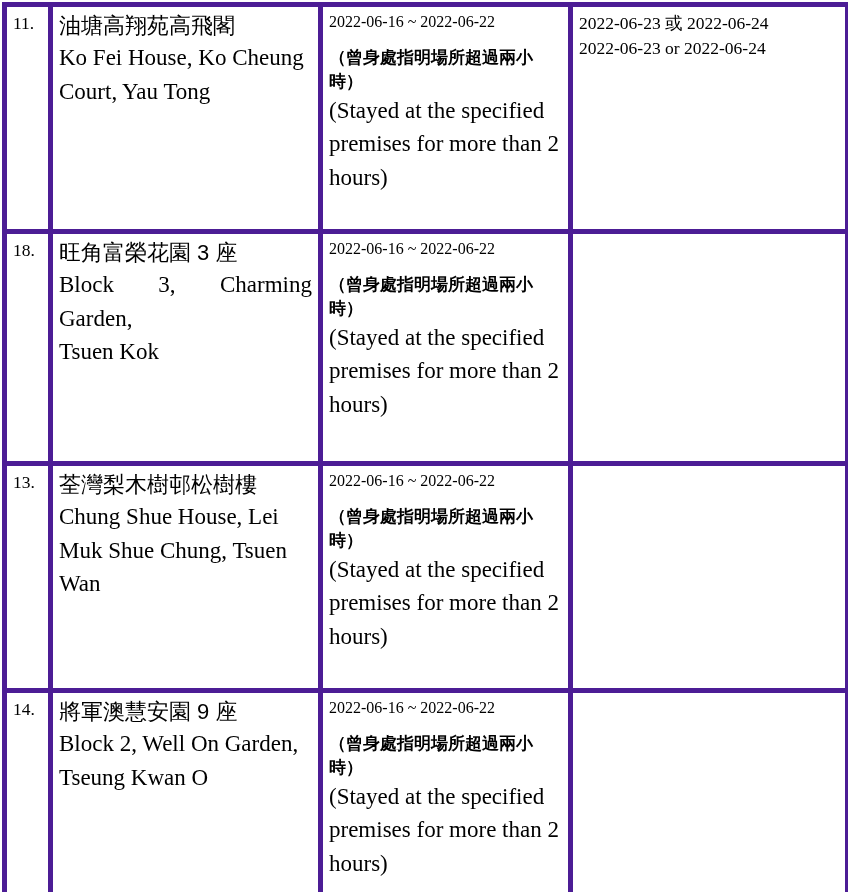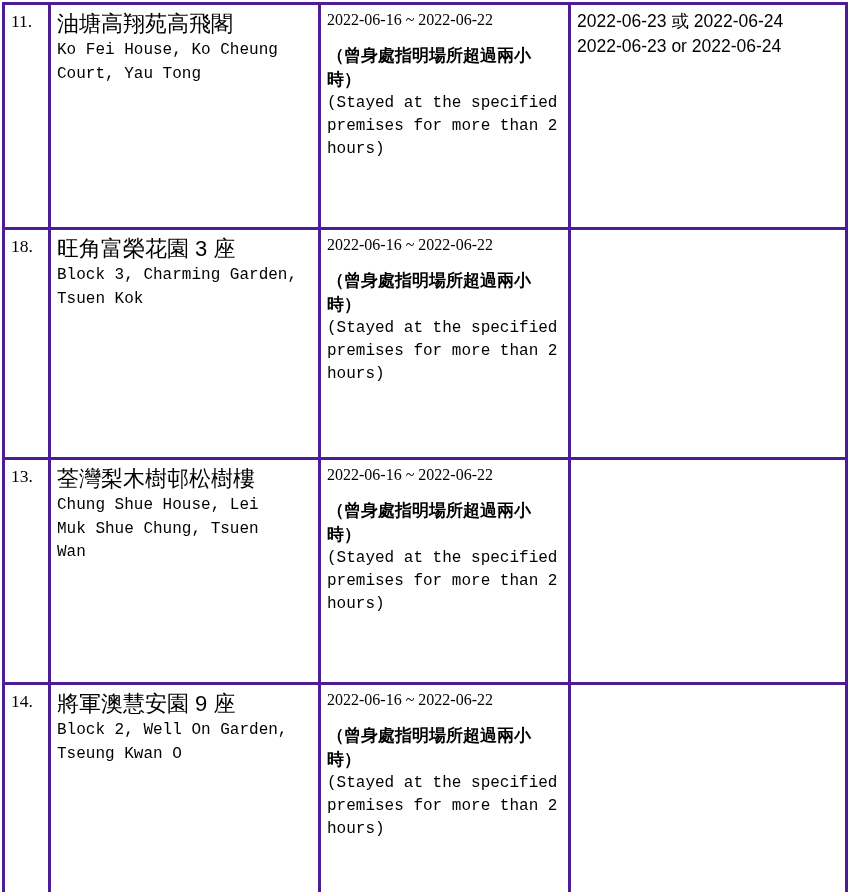--- a/index.html
+++ b/index.html
@@ -20,43 +20,43 @@
     box-sizing: border-box;
     overflow: hidden;
   }
   table.notice-table {
     border-collapse: collapse;
     width: 845px;
     margin: 2px 0 0 2px;
     table-layout: fixed;
   }
   table.notice-table td {
-    border: 3px solid #4c1d95;
+    border: 5px solid #4c1d95;
     vertical-align: top;
     padding: 4px 6px 8px 6px;
     font-size: 17.5px;
     line-height: 1.42;
   }
   col.c-num   { width: 46px; }
   col.c-place { width: 270px; }
   col.c-dates { width: 250px; }
   col.c-test  { width: 277px; }
 
   td.num {
     text-align: left;
     padding-left: 8px;
   }
   .zh {
     font-family: Liberation Sans, sans-serif;
     font-size: 22px;
     line-height: 1.38;
   }
   .en {
-    font-family: Liberation Mono, monospace;
-    font-size: 16px;
+    font-family: Liberation Serif, serif;
+    font-size: 23px;
     line-height: 1.45;
     text-align: justify;
     text-align-last: left;
   }
   .en.justify-all {
     text-align: justify;
   }
   .dates-line {
     font-family: "Liberation Serif", serif;
     font-size: 16px;
@@ -65,21 +65,21 @@
   .gap {
     height: 11px;
   }
   .note-zh {
     font-family: "DejaVu Serif", "Liberation Serif", serif;
     font-size: 17px;
     line-height: 1.45;
     font-weight: bold;
   }
   .test-line {
-    font-family: Liberation Sans, sans-serif;
+    font-family: Liberation Serif, serif;
     font-size: 17.5px;
     line-height: 1.45;
     white-space: nowrap;
   }
   .row-11 td { height: 210px; }
   .row-12 td { height: 215px; }
   .row-13 td { height: 210px; }
   .row-14 td { height: 215px; }
 </style>
 </head>

